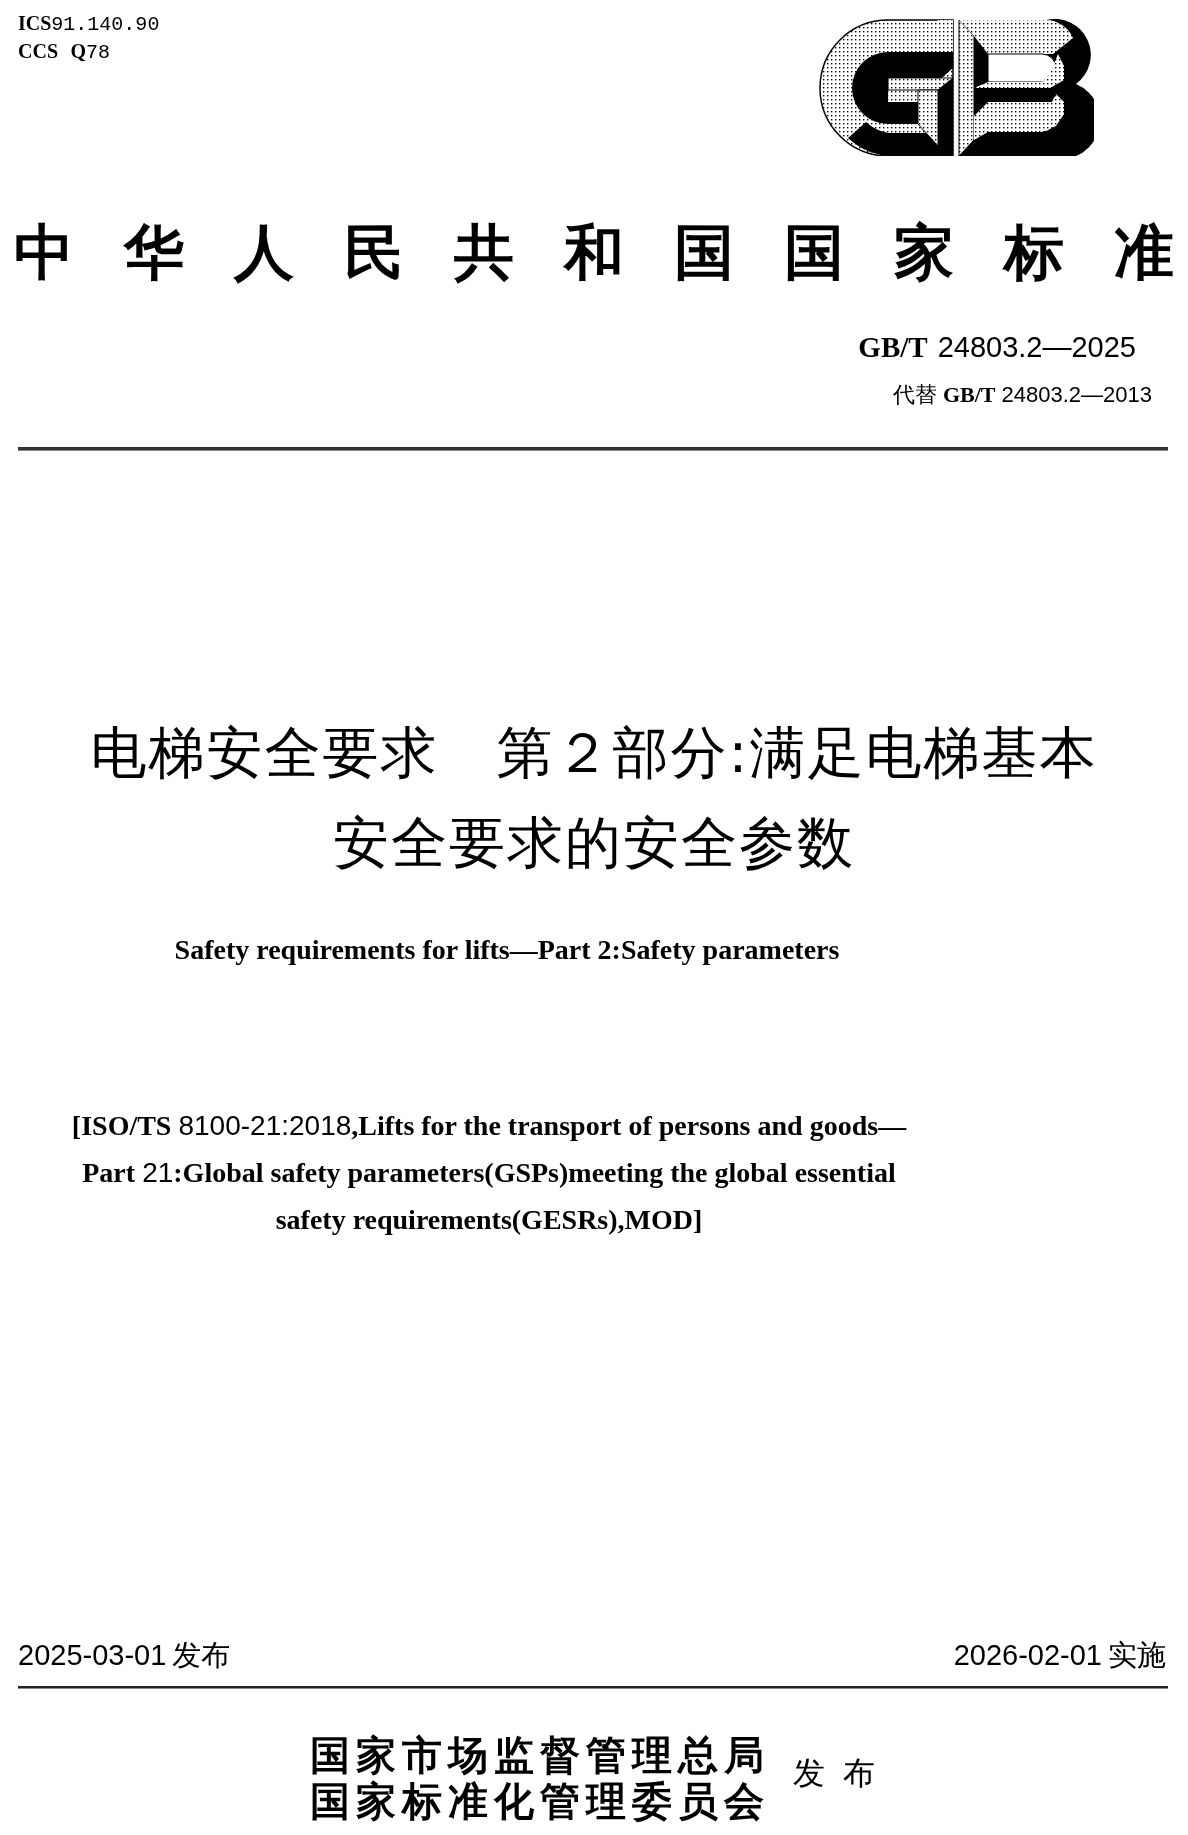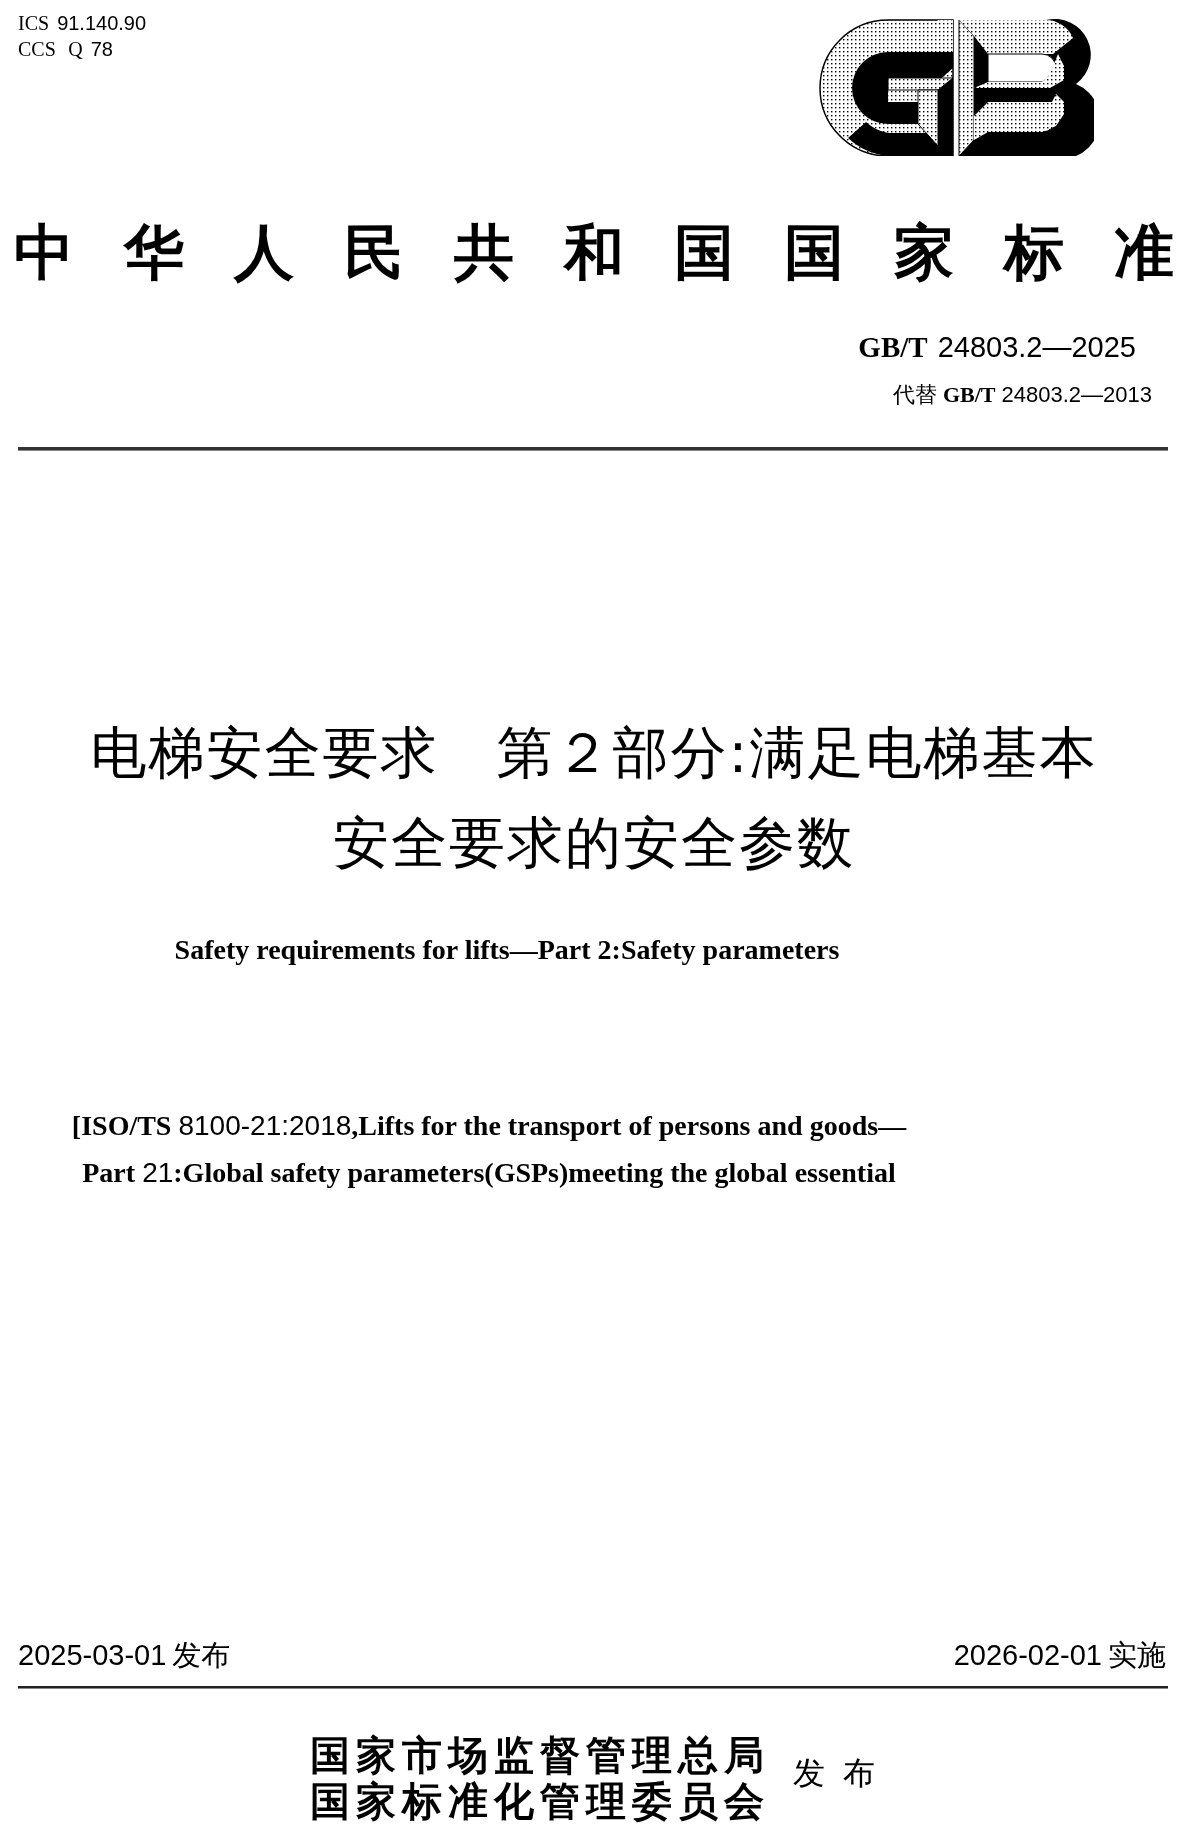--- a/index.html
+++ b/index.html
@@ -1,20 +1,20 @@
 <!DOCTYPE html>
 <html><head>
 <meta charset="utf-8">
 <style>
   html, body { margin:0; padding:0; background:#ffffff; }
   body { width:1188px; height:1835px; position:relative; overflow:hidden; color:#000; font-family:"DejaVu Serif", serif; }
   .abs { position:absolute; }
   .codes { left:18px; top:10px; font-size:20px; line-height:26px; }
-  .codes .b { font-family:"Liberation Serif", serif; font-weight:normal; }
-  .codes .n { font-family:Liberation Sans, sans-serif; margin-left:8px; }
+  .codes .b { font-family:"Liberation Serif", serif; font-weight:bold; }
+  .codes .n { font-family:Liberation Mono, monospace; }
   .logo { left:818px; top:18px; width:276px; height:138px; }
   .main-title { left:14px; top:212px; width:1160px; display:flex; justify-content:space-between; font-family:"DejaVu Serif", serif; font-weight:bold; font-size:60px; line-height:80px; }
   .std-no { right:52px; top:330px; font-size:29px; text-align:right; }
   .std-no .b { font-family:"Liberation Serif", serif; font-weight:bold; }
   .std-no .n { font-family:"Liberation Sans", sans-serif; margin-left:10px; }
   .replaces { right:36px; top:380px; font-size:22px; text-align:right; }
   .replaces .b { font-family:"Liberation Serif", serif; font-weight:bold; margin-left:6px; }
   .replaces .n { font-family:"Liberation Sans", sans-serif; margin-left:6px; }
   .rule-top { left:18px; top:447px; width:1150px; height:3px; background:#333; border-bottom:1px solid #888; }
   .cn-title { left:0; width:1188px; text-align:center; font-family:"DejaVu Sans", sans-serif; font-size:56px; line-height:90px; letter-spacing:2px; }
@@ -90,20 +90,21 @@
 <div class="abs cn-title l1">电梯安全要求　第２部分:满足电梯基本</div>
 <div class="abs cn-title l2">安全要求的安全参数</div>
 
 <div class="abs en-title">
   <div>Safety requirements for lifts—Part 2:Safety parameters</div>
 </div>
 
 <div class="abs iso">
   <div><span>[ISO/TS </span><span class="n">8100-21:2018</span><span>,Lifts for the transport of persons and goods—</span></div>
   <div><span>Part </span><span class="n">21</span><span>:Global safety parameters(GSPs)meeting the global essential</span></div>
+  <div>safety requirements(GESRs),MOD]</div>
 </div>
 
 <div class="abs date l">
   <span>2025-03-01</span><span class="cn">发布</span>
 </div>
 <div class="abs date r">
   <span>2026-02-01</span><span class="cn">实施</span>
 </div>
 
 <div class="abs rule-bot"></div>

